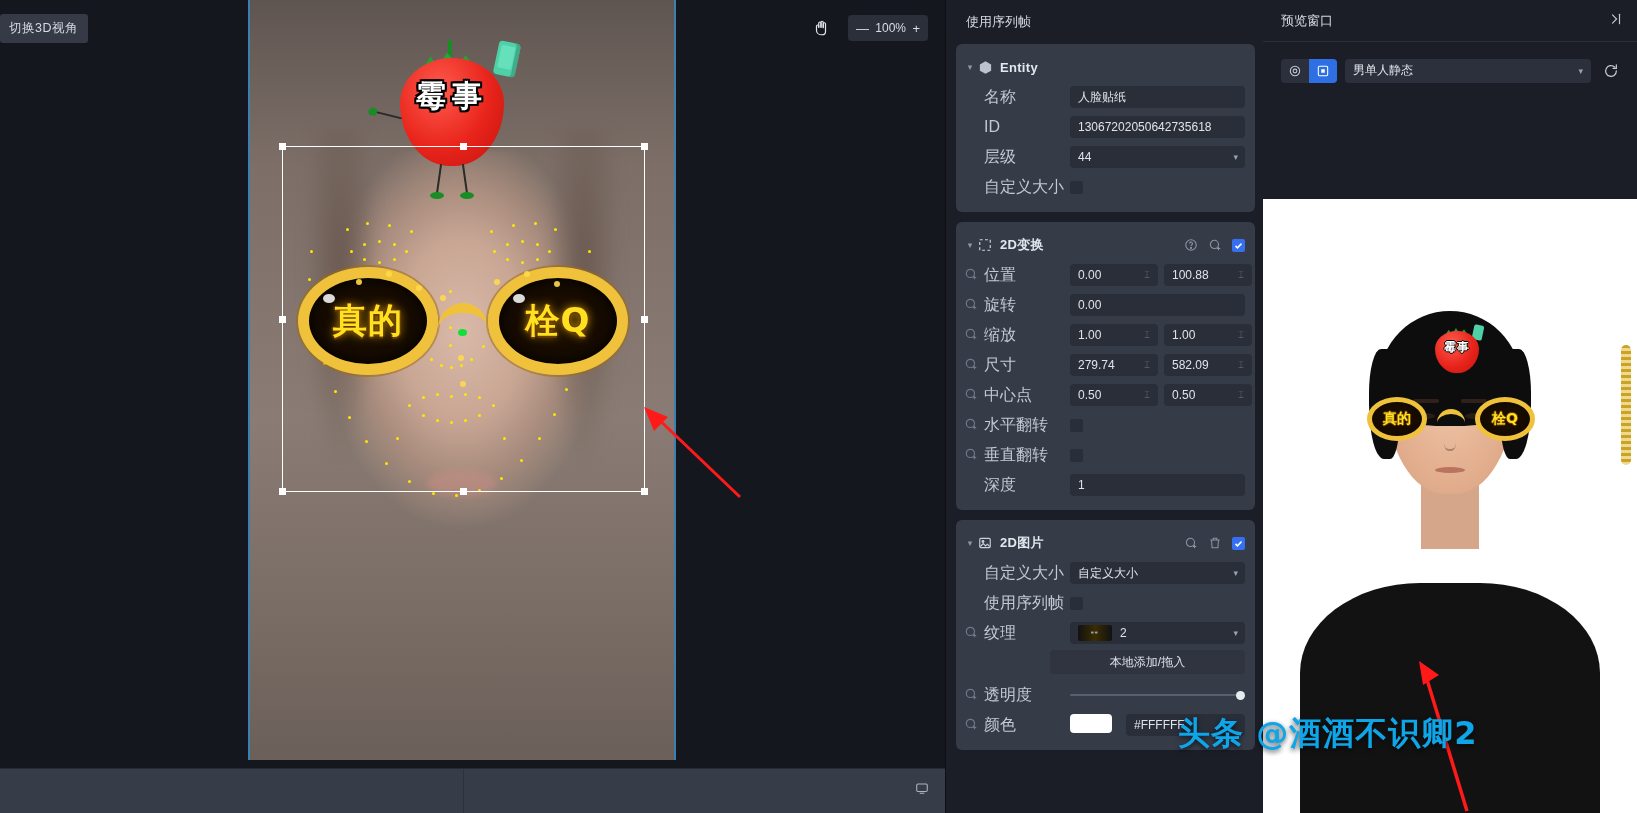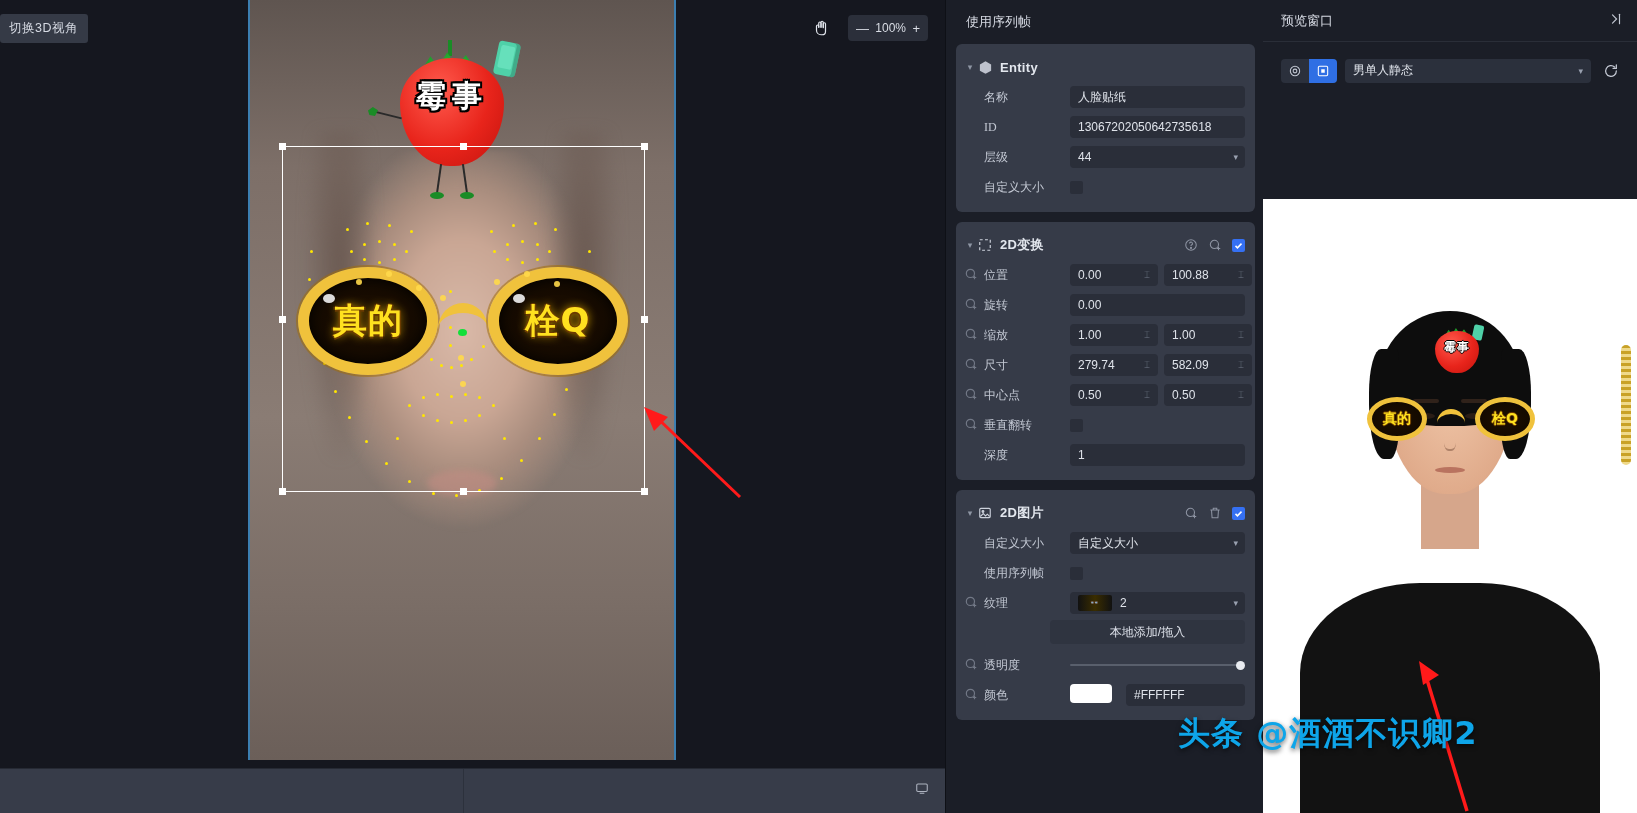--- a/index.html
+++ b/index.html
@@ -197,21 +197,21 @@
   .head-icons { display:flex; align-items:center; gap:10px; }
   .head-icons .hi { cursor:pointer; opacity:.75; display:flex; }
   .chk-blue {
     width:13px; height:13px; border-radius:2px; background:#3570f3;
     display:flex; align-items:center; justify-content:center; cursor:pointer;
   }
   .chk-blue svg { display:block; }
 
   .row { display:flex; align-items:center; height:30px; padding-left:8px; padding-right:10px; }
   .row .kicon { width:16px; height:16px; margin-right:4px; opacity:.6; flex:0 0 16px; }
-  .row .rlabel { width:86px; font-size:12px; color:#c3c8d3; flex:0 0 86px;font-family:Liberation Serif, serif; }
+  .row .rlabel { width:86px; font-size:16px; color:#c3c8d3; flex:0 0 86px; }
   .row .fields { flex:1; display:flex; gap:6px; }
   .inp {
     background:#2a2e39; border:none; border-radius:4px; height:22px;
     color:#dfe3ea; font-size:12px; padding: 0 8px; width:100%;
     font-family:"Liberation Sans", sans-serif;
     display:flex; align-items:center; position:relative;
   }
   .inp.half { width:88px; flex:0 0 88px; }
   .inp.wide { width:100%; }
   .inp .lockmark {
@@ -699,20 +699,32 @@
               <span>0.50</span>
               <span class="lockmark">⌶</span>
             </span>
           <span class="inp half">
               <span>0.50</span>
               <span class="lockmark">⌶</span>
             </span>
         </span>
       </div>
 
+      <div class="row">
+        <span class="kicon">
+          <svg width="14" height="14" viewBox="0 0 24 24" fill="none" stroke="#9aa1b0" stroke-width="2">
+              <circle cx="11" cy="11" r="7"></circle>
+              <path d="M18 15v6M15 18h6"></path>
+            </svg>
+        </span>
+        <span class="rlabel">水平翻转</span>
+        <span class="fields">
+            <span class="cbox"></span>
+          </span>
+      </div>
 
       <div class="row">
         <span class="kicon">
           <svg width="14" height="14" viewBox="0 0 24 24" fill="none" stroke="#9aa1b0" stroke-width="2">
               <circle cx="11" cy="11" r="7"></circle>
               <path d="M18 15v6M15 18h6"></path>
             </svg>
         </span>
         <span class="rlabel">垂直翻转</span>
         <span class="fields">

